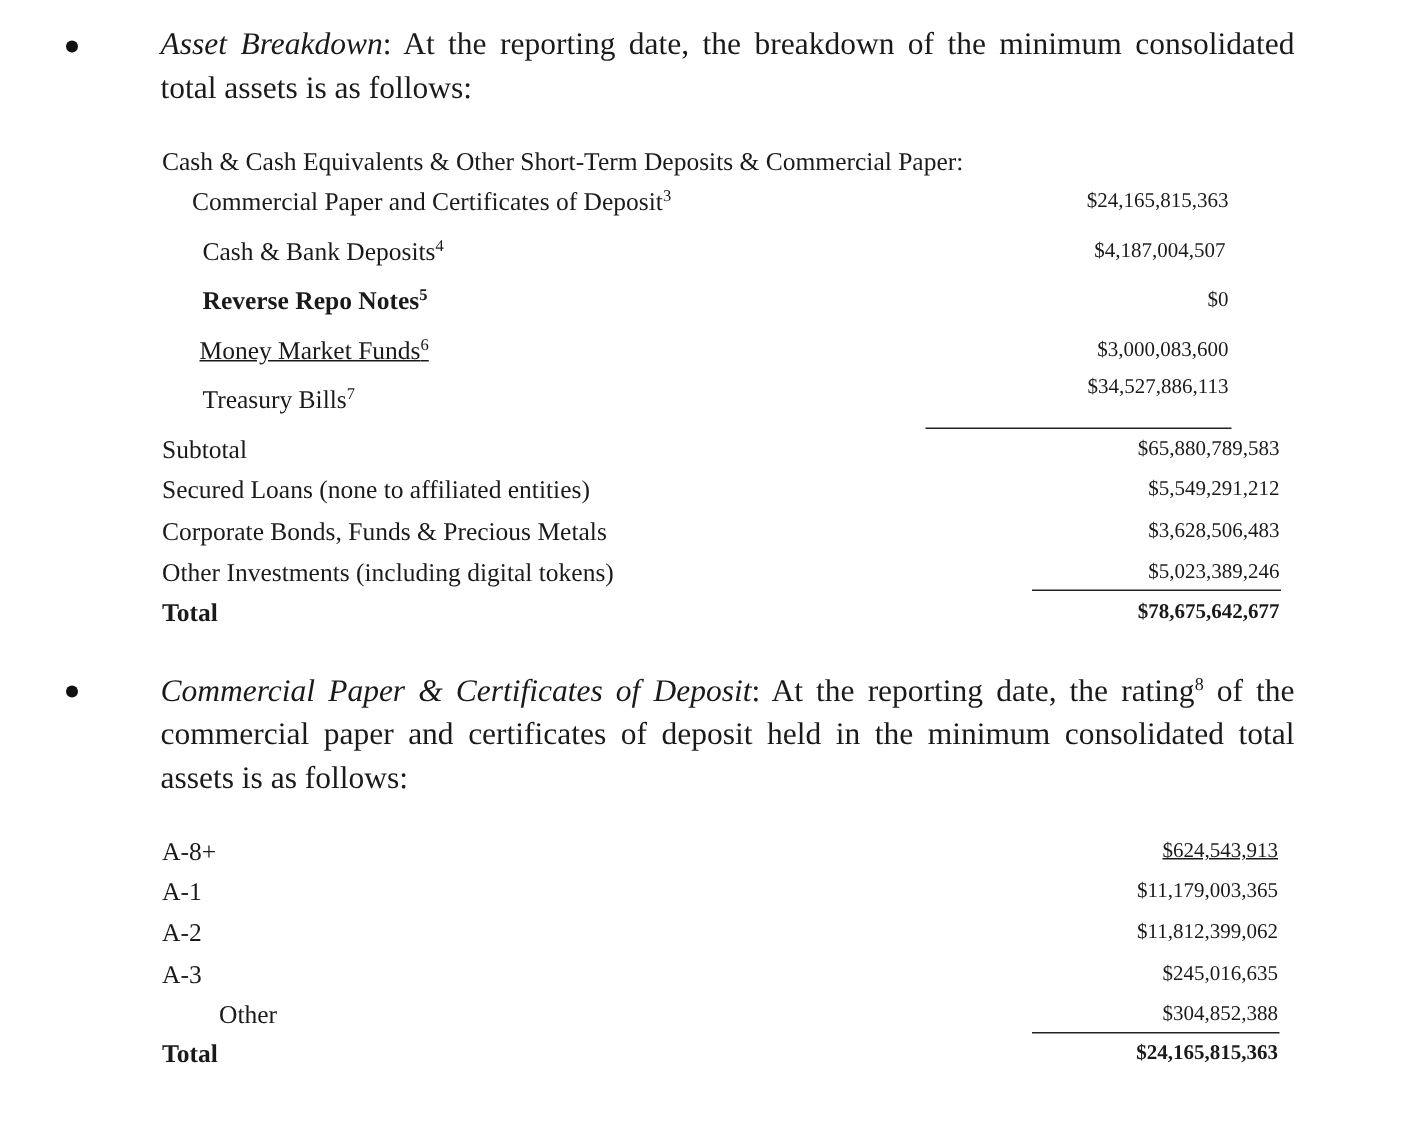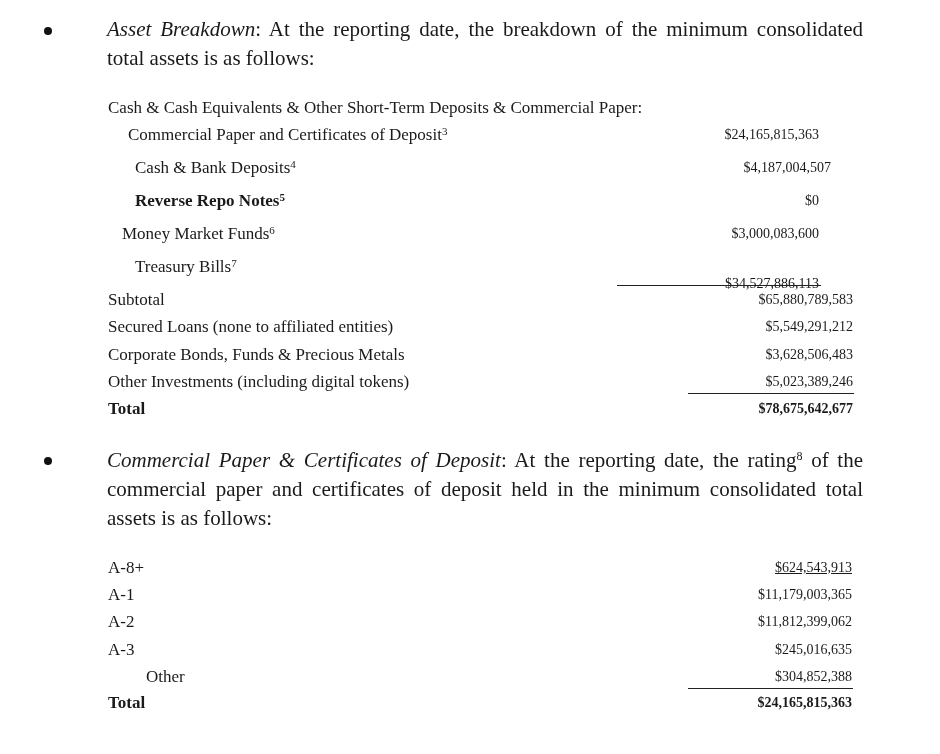--- a/index.html
+++ b/index.html
@@ -34,27 +34,27 @@
 <div class="para" style="top:15px;">
   <span class="lead">Asset Breakdown</span><span>: At the reporting date, the breakdown of the minimum consolidated total assets is as follows:</span>
 </div>
 
 <div class="row" style="left:108px; top:97px;">Cash &amp; Cash Equivalents &amp; Other Short-Term Deposits &amp; Commercial Paper:</div>
 
 <div id="s1-sub">
     <div class="row" style="left:128px; top:124px;"><span>Commercial Paper and Certificates of Deposit</span><sup>3</sup></div>
     <div class="val" style="right:121px; top:124px;">$24,165,815,363</div>
     <div class="row" style="left:135px; top:157px;"><span>Cash &amp; Bank Deposits</span><sup>4</sup></div>
-    <div class="val" style="right:109px; top:157px;">$4,187,004,507</div>
+    <div class="val" style="right:123px; top:157px;">$4,187,004,507</div>
     <div class="row" style="left:135px; top:190px;font-weight:bold;"><span>Reverse Repo Notes</span><sup>5</sup></div>
     <div class="val" style="right:121px; top:190px;">$0</div>
-    <div class="row" style="left:122px; top:223px;"><span>Money Market Funds</span><sup>6</sup></div>
+    <div class="row" style="left:133px; top:223px;text-decoration:underline;"><span>Money Market Funds</span><sup>6</sup></div>
     <div class="val" style="right:121px; top:223px;">$3,000,083,600</div>
     <div class="row" style="left:135px; top:256px;"><span>Treasury Bills</span><sup>7</sup></div>
-    <div class="val" style="right:121px; top:273px;">$34,527,886,113</div>
+    <div class="val" style="right:121px; top:248px;">$34,527,886,113</div>
   </div>
 <div class="rule" style="left:617px; top:285px; width:204px;"></div>
 <div id="s1-items">
     <div class="row" style="left:108px; top:289px;">Subtotal</div>
     <div class="val" style="right:87px; top:289px;">$65,880,789,583</div>
     <div class="row" style="left:108px; top:316.3px;">Secured Loans (none to affiliated entities)</div>
     <div class="val" style="right:87px; top:316.3px;">$5,549,291,212</div>
     <div class="row" style="left:108px; top:343.6px;">Corporate Bonds, Funds &amp; Precious Metals</div>
     <div class="val" style="right:87px; top:343.6px;">$3,628,506,483</div>
     <div class="row" style="left:108px; top:370.9px;">Other Investments (including digital tokens)</div>

